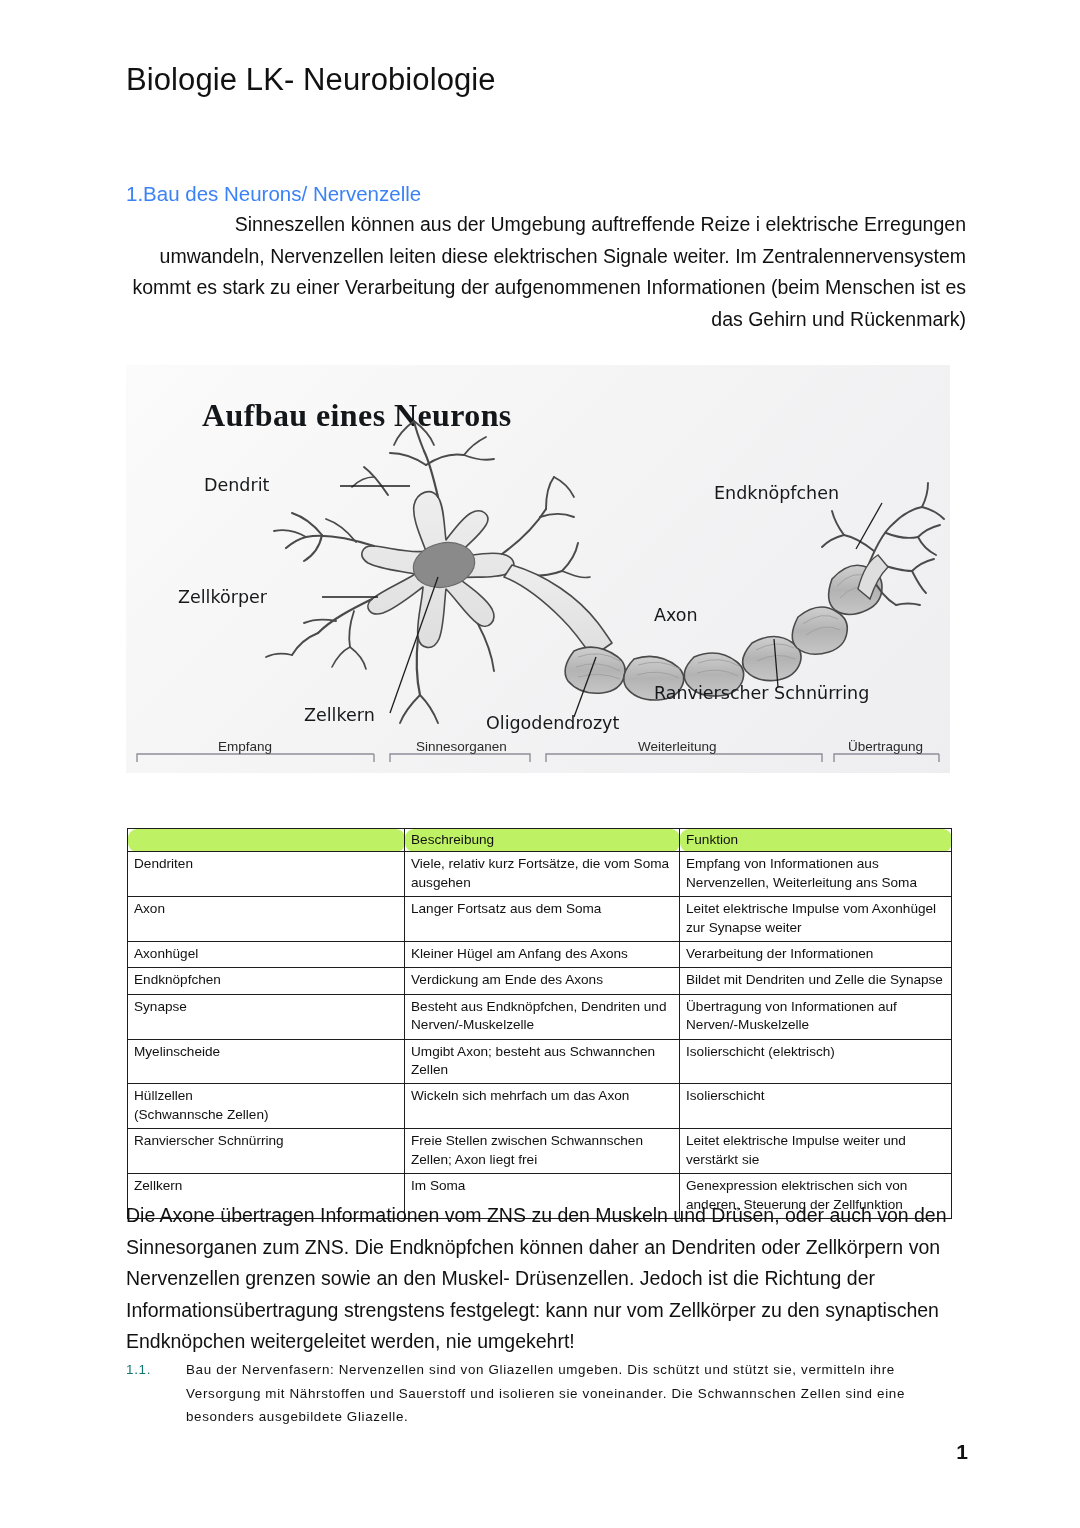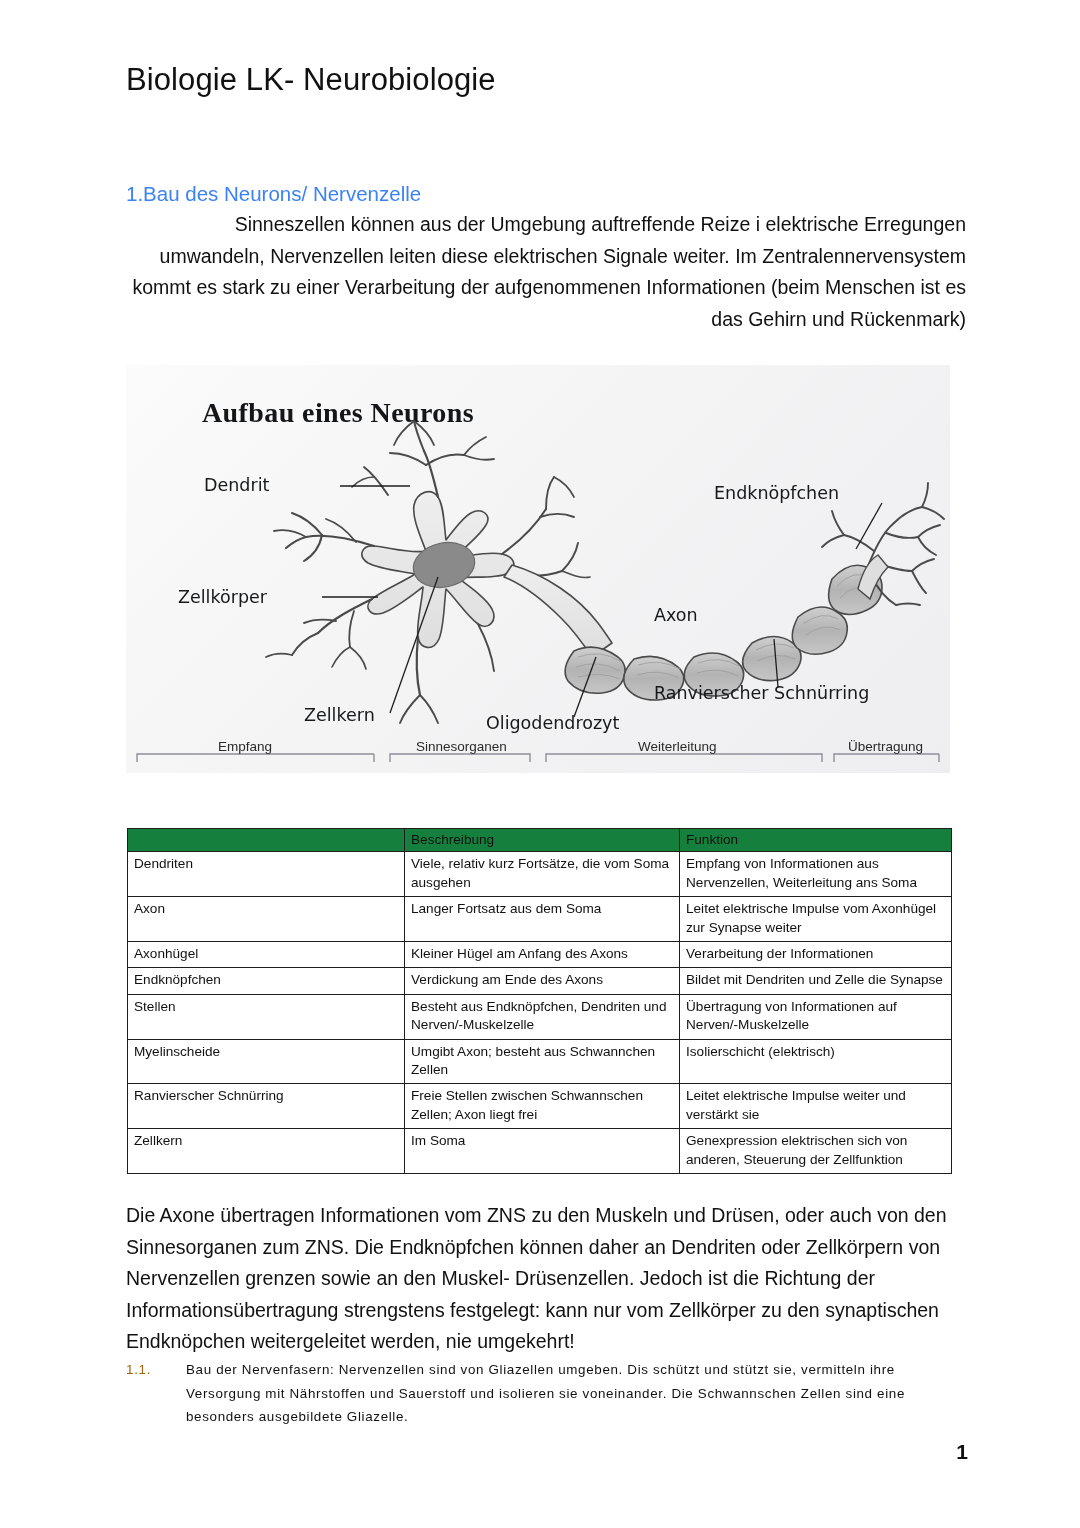--- a/index.html
+++ b/index.html
@@ -62,21 +62,21 @@
     width: 824px;
     height: 408px;
     background: linear-gradient(135deg, #fbfbfb 0%, #f4f4f5 45%, #eeeef0 100%);
     overflow: hidden;
   }
   .figure-title {
     position: absolute;
     left: 76px;
     top: 32px;
     font-family: "Liberation Serif", serif;
-    font-size: 28px;
+    font-size: 32px;
     font-weight: 700;
     color: #14171a;
     letter-spacing: 0.4px;
   }
   .fig-svg {
     position: absolute;
     left: 0;
     top: 0;
     width: 824px;
     height: 408px;
@@ -110,24 +110,25 @@
   }
   table.spec th, table.spec td {
     border: 1px solid #1d1d1d;
     padding: 3px 5px 4px 6px;
     vertical-align: top;
     line-height: 18.4px;
     font-weight: 400;
     text-align: left;
   }
   table.spec thead th {
-    background: #15803d;
+    background: #bef264;
     height: 17px;
     padding-top: 2px;
     padding-bottom: 2px;
+    border-radius: 9px;
   }
   .col-a { width: 277px; }
   .col-b { width: 275px; }
   .col-c { width: 272px; }
 
   
   .closing-para {
     position: absolute;
     left: 126px;
     top: 1200px;
@@ -145,21 +146,21 @@
     width: 840px;
     display: flex;
     align-items: flex-start;
   }
   .subitem-num {
     width: 60px;
     flex: 0 0 60px;
     font-size: 13.4px;
     line-height: 23.5px;
     letter-spacing: 0.7px;
-    color: #a16207;
+    color: #0f766e;
   }
   .subitem-body {
     flex: 1 1 auto;
     font-size: 13.4px;
     line-height: 23.5px;
     letter-spacing: 0.65px;
     color: #111;
     text-align: left;
   }
 
@@ -384,28 +385,33 @@
         <td>Axonhügel</td>
         <td>Kleiner Hügel am Anfang des Axons</td>
         <td>Verarbeitung der Informationen</td>
       </tr>
       <tr>
         <td>Endknöpfchen</td>
         <td>Verdickung am Ende des Axons</td>
         <td>Bildet mit Dendriten und Zelle die Synapse</td>
       </tr>
       <tr>
-        <td>Stellen</td>
+        <td>Synapse</td>
         <td>Besteht aus Endknöpfchen, Dendriten und Nerven/-Muskelzelle</td>
         <td>Übertragung von Informationen auf Nerven/-Muskelzelle</td>
       </tr>
       <tr>
         <td>Myelinscheide</td>
         <td>Umgibt Axon; besteht aus Schwannchen Zellen</td>
         <td>Isolierschicht (elektrisch)</td>
+      </tr>
+      <tr>
+        <td>Hüllzellen<br>(Schwannsche Zellen)</td>
+        <td>Wickeln sich mehrfach um das Axon</td>
+        <td>Isolierschicht</td>
       </tr>
       <tr>
         <td>Ranvierscher Schnürring</td>
         <td>Freie Stellen zwischen Schwannschen Zellen; Axon liegt frei</td>
         <td>Leitet elektrische Impulse weiter und verstärkt sie</td>
       </tr>
       <tr>
         <td>Zellkern</td>
         <td>Im Soma</td>
         <td>Genexpression elektrischen sich von anderen, Steuerung der Zellfunktion</td>

